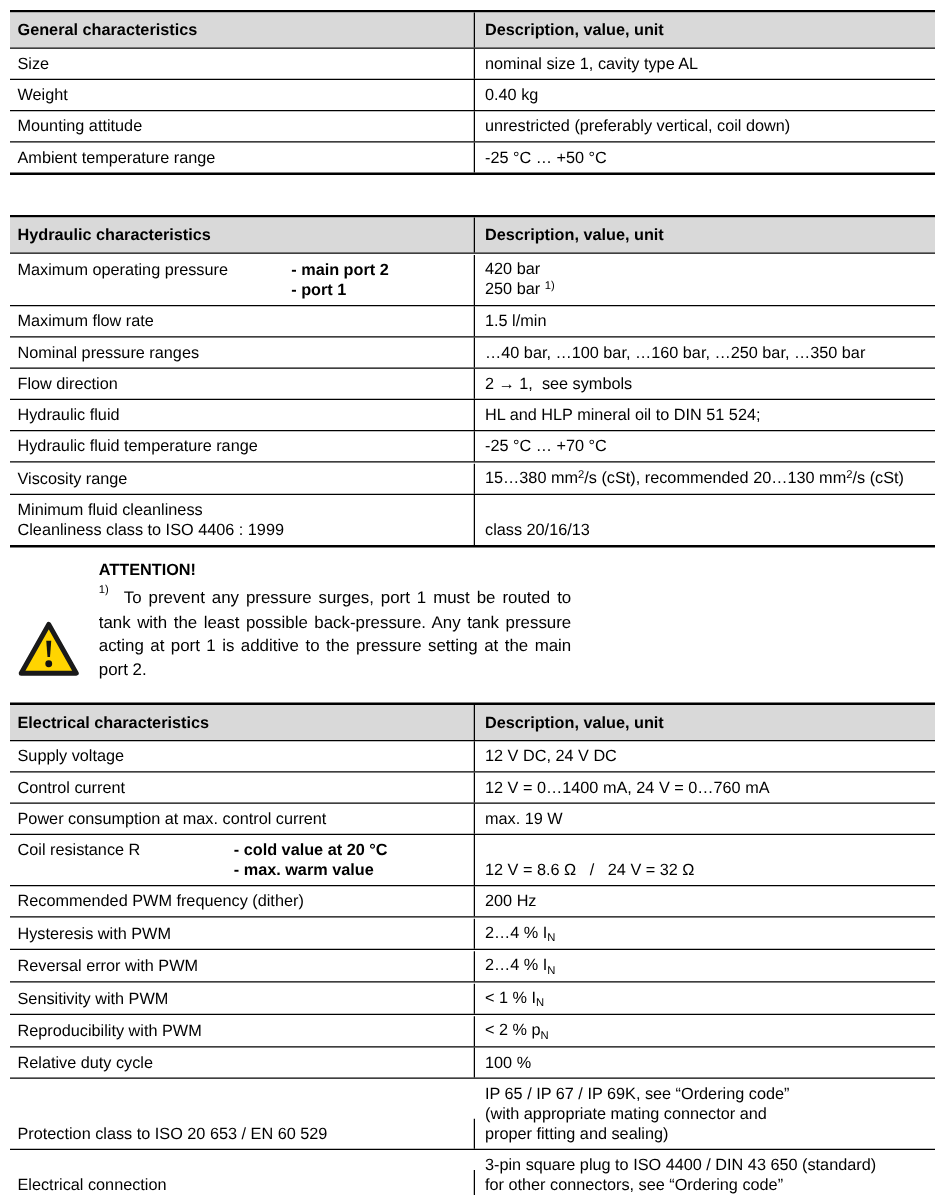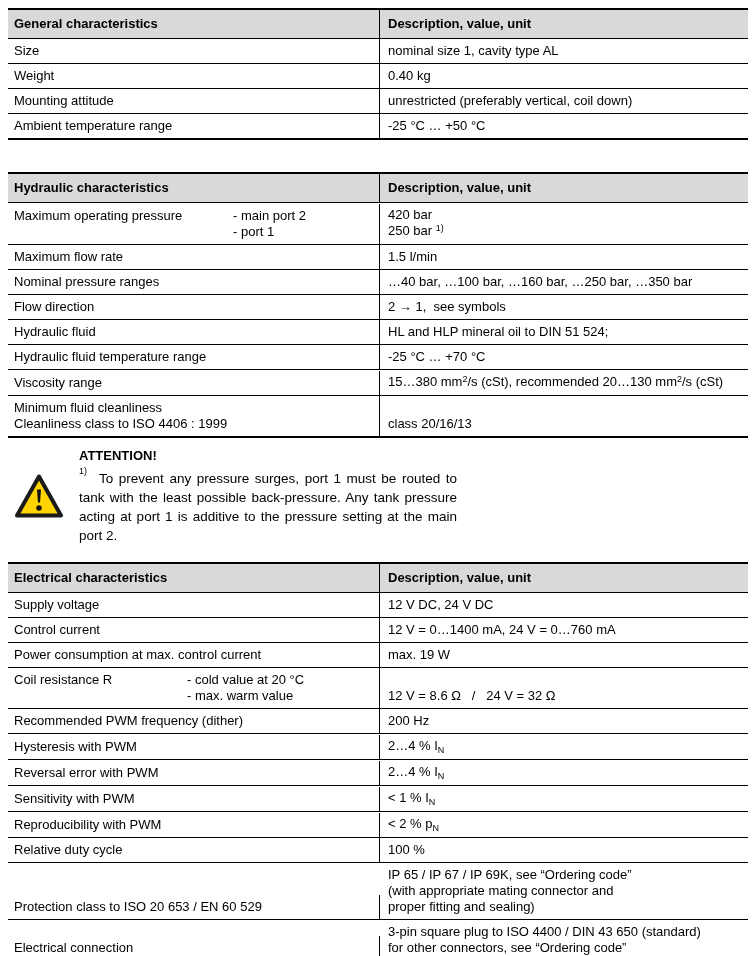--- a/index.html
+++ b/index.html
@@ -30,30 +30,30 @@
   .cell.left{
     width:372px;flex:none;
     border-right:1px solid #000;
     padding:4px 8px 4px 6px;
     display:flex;align-items:flex-start;
   }
   .cell.right{flex:1;padding:4px 6px 4px 8px;}
   .thead .cell{padding-top:6px;padding-bottom:6px;}
   .line{white-space:pre-wrap;line-height:16px;min-height:16px;}
   .label-col{flex:none;}
-  .sub-col{flex:none;}
+  .sub-col{flex:none;font-weight:bold;}
   .t1 .label-col.with-sub{width:219px;}
   .t2 .label-col.with-sub{width:173px;}
   .sup{font-size:9px;position:relative;top:-4px;}
   .sub{font-size:9px;position:relative;top:3px;}
   
   .attention{
     margin:9px 0 0 14px;
     display:flex;
-    align-items:center;
+    align-items:flex-end;
     width:470px;
   }
   .att-icon{flex:none;margin-top:4px;}
   .att-text{margin-left:15px;width:378px;}
   .att-title{font-weight:bold;line-height:18px;}
   .att-body{
     margin:0;text-align:justify;line-height:19px;font-size:13.5px;
   }
   .att-body .sup{margin-right:12px;top:-3px;}
 </style>

